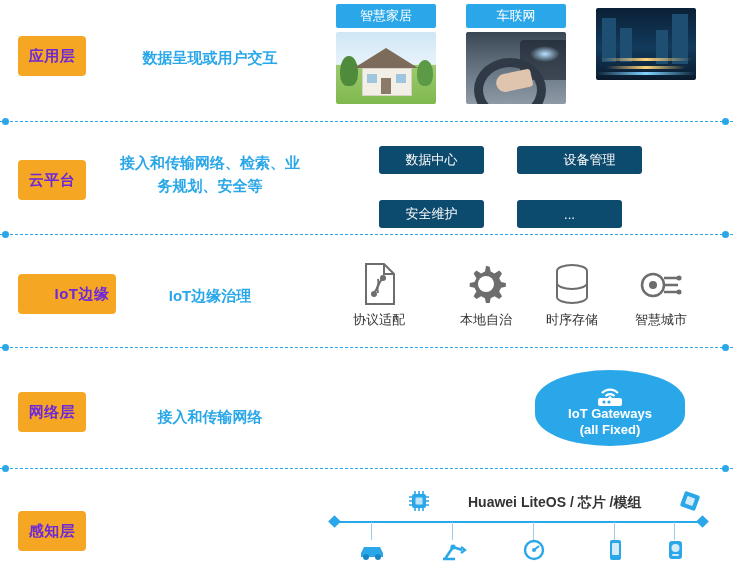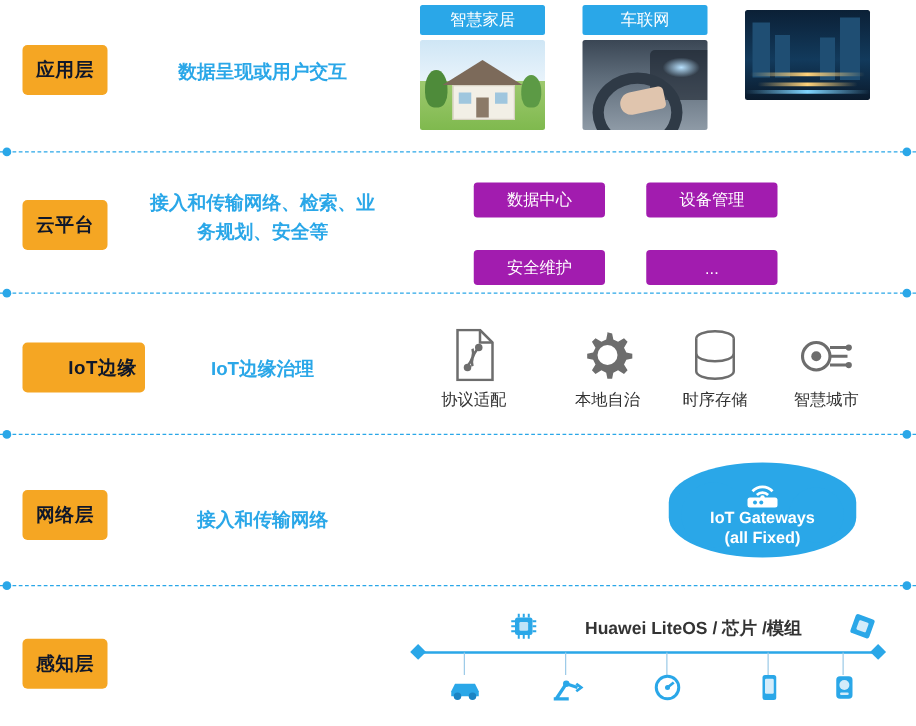--- a/index.html
+++ b/index.html
@@ -13,21 +13,21 @@
   }
   .layer{position:absolute;left:0;width:733px;}
   .divider{position:absolute;left:0;width:733px;height:1px;border-top:1px dashed #2aa7e8;}
   .dot{position:absolute;width:7px;height:7px;border-radius:50%;background:#2aa7e8;}
 
   .tag{
     position:absolute;
     width:68px;height:40px;
     background:#f5a623;
     border-radius:4px;
-    color:#0f172a;
+    color:#6d28d9;
     font-size:15px;
     font-weight:bold;
     display:flex;align-items:center;justify-content:center;
     letter-spacing:0.5px;
   }
   .desc{
     position:absolute;
     color:#2aa7e8;
     font-size:15px;
     font-weight:bold;
@@ -62,21 +62,21 @@
   .pic-car .hand{position:absolute;left:30px;top:40px;width:36px;height:18px;background:#e0c5ae;border-radius:10px 4px 4px 10px;transform:rotate(-12deg);}
 
   
   .pic-city{background:linear-gradient(#0b2036 0%,#123a5c 55%,#0a1a2c 100%);}
   .pic-city .tall{position:absolute;background:#1f4e73;}
   .pic-city .streak{position:absolute;height:3px;background:linear-gradient(90deg,rgba(255,210,120,0),#ffd27a,rgba(255,210,120,0));border-radius:2px;}
   .pic-city .streak2{position:absolute;height:3px;background:linear-gradient(90deg,rgba(120,200,255,0),#7fd4ff,rgba(120,200,255,0));border-radius:2px;}
 
   
   .cp-box{
-    position:absolute;height:28px;background:#a21caf;color:#fff;
+    position:absolute;height:28px;background:#0c4a6e;color:#fff;
     font-size:13px;display:flex;align-items:center;justify-content:center;border-radius:3px;
   }
 
   
   .edge-item{position:absolute;width:86px;text-align:center;}
   .edge-label{font-size:13px;color:#333;margin-top:6px;}
   .edge-ico{height:46px;display:flex;align-items:flex-end;justify-content:center;}
 
   
   .cloud{
@@ -143,21 +143,21 @@
 <div class="dot" style="left:722px;top:118px;"></div>
 
 <div class="layer" style="top:122px;height:112px;">
   <div class="tag" style="left:18px;top:38px;">云平台</div>
   <div class="desc" style="left:105px;top:30px;width:210px;">
     <div>接入和传输网络、检索、业</div>
     <div>务规划、安全等</div>
   </div>
 
   <div class="cp-box" style="left:379px;top:24px;width:105px;">数据中心</div>
-  <div class="cp-box" style="left:517px;top:24px;width:105px;">设备管理</div>
+  <div class="cp-box" style="left:517px;top:24px;width:105px;padding-left:20px;">设备管理</div>
   <div class="cp-box" style="left:379px;top:78px;width:105px;">安全维护</div>
   <div class="cp-box" style="left:517px;top:78px;width:105px;">...</div>
 </div>
 
 <div class="divider" style="top:234px;"></div>
 <div class="dot" style="left:2px;top:231px;"></div>
 <div class="dot" style="left:722px;top:231px;"></div>
 
 <div class="layer" style="top:235px;height:111px;">
   <div class="tag" style="left:18px;top:39px;padding-left:30px;">IoT边缘</div>

